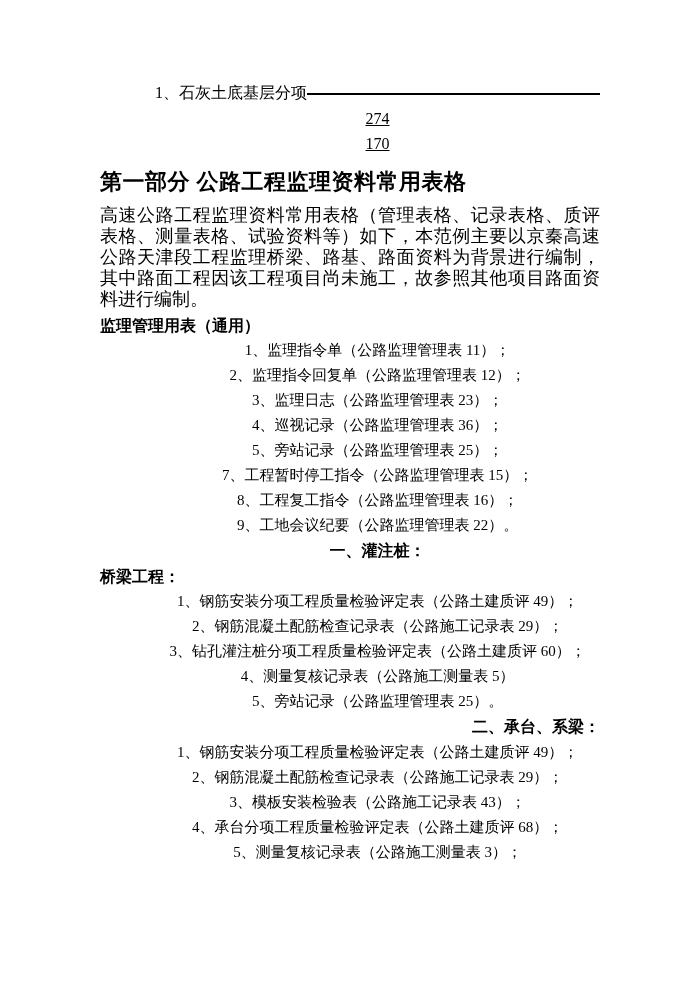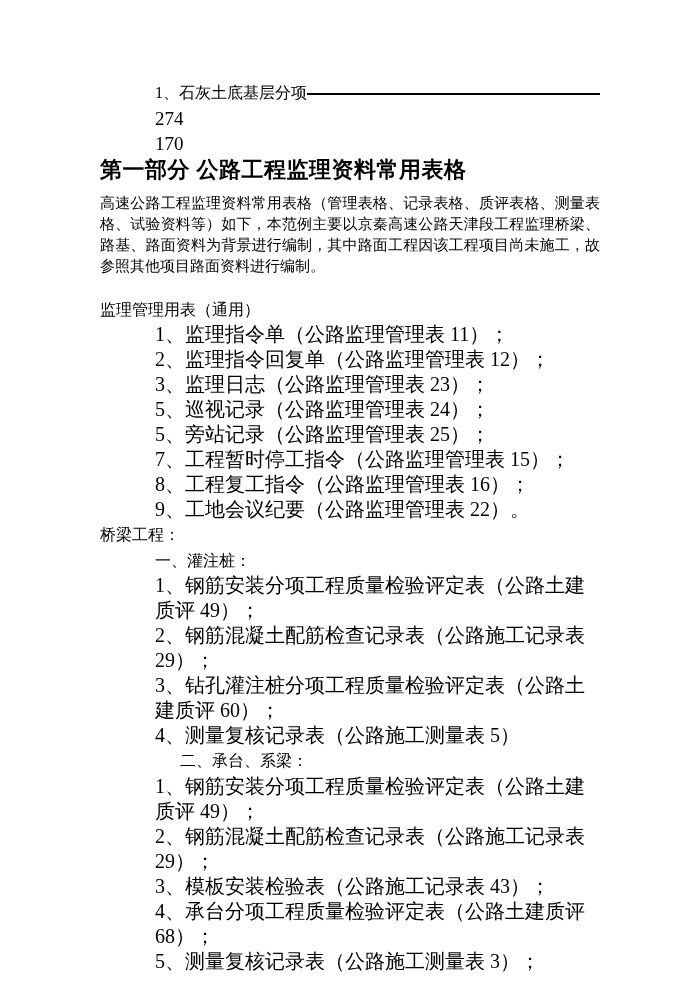--- a/index.html
+++ b/index.html
@@ -27,58 +27,61 @@
     white-space: pre-wrap;
   }
   .toc-title { white-space: pre-wrap; }
   .leader {
     flex: 1;
     height: 2px;
     background: #000000;
     margin-top: 2px;
   }
   .toc-page {
-    font-size: 19px;
+    font-size: 16px;
     line-height: 25.5px;
+    text-decoration: underline;
   }
-  .indent { padding-left: 55px; }
-  .indent-more { padding-left: 80px; }
+  .indent { padding-left: 55px; text-align: center; }
+  .indent-more { padding-left: 80px; text-align: right; }
 
   
   .section-heading {
     font-family: "Liberation Sans", "DejaVu Sans", sans-serif;
     font-weight: bold;
     font-size: 22px;
     line-height: 26px;
+    margin-top: 12px;
     margin-bottom: 10px;
     letter-spacing: 0.5px;
   }
 
   
   .intro {
-    font-size: 15px;
+    font-size: 18px;
     line-height: 21px;
     text-align: justify;
     text-justify: inter-ideograph;
-    margin-bottom: 20px;
+    margin-bottom: 3px;
   }
 
   
   .bold-label {
-    font-weight: normal;
+    font-weight: bold;
     font-size: 16px;
     line-height: 25.5px;
   }
 
   
   .list-item {
-    font-size: 20px;
+    font-size: 15px;
     line-height: 25px;
     padding-left: 55px;
     white-space: pre-wrap;
+    text-align: center;
   }
 </style>
 </head>
 <body>
 
 <div class="page">
 
   <div>
 
     <div class="toc-entry">
@@ -100,35 +103,36 @@
   <div class="section-heading">第一部分 公路工程监理资料常用表格</div>
 
   <div class="intro">高速公路工程监理资料常用表格（管理表格、记录表格、质评表格、测量表格、试验资料等）如下，本范例主要以京秦高速公路天津段工程监理桥梁、路基、路面资料为背景进行编制，其中路面工程因该工程项目尚未施工，故参照其他项目路面资料进行编制。</div>
 
   <div class="bold-label">监理管理用表（通用）</div>
 
   <div>
     <div class="list-item">1、监理指令单（公路监理管理表 11）；</div>
     <div class="list-item">2、监理指令回复单（公路监理管理表 12）；</div>
     <div class="list-item">3、监理日志（公路监理管理表 23）；</div>
-    <div class="list-item">5、巡视记录（公路监理管理表 24）；</div>
+    <div class="list-item">4、巡视记录（公路监理管理表 36）；</div>
     <div class="list-item">5、旁站记录（公路监理管理表 25）；</div>
     <div class="list-item">7、工程暂时停工指令（公路监理管理表 15）；</div>
     <div class="list-item">8、工程复工指令（公路监理管理表 16）；</div>
     <div class="list-item">9、工地会议纪要（公路监理管理表 22）。</div>
   </div>
 
+  <div class="bold-label indent">一、灌注桩：</div>
+
   <div class="bold-label">桥梁工程：</div>
-
-  <div class="bold-label indent">一、灌注桩：</div>
   <div>
     <div class="list-item">1、钢筋安装分项工程质量检验评定表（公路土建质评 49）；</div>
     <div class="list-item">2、钢筋混凝土配筋检查记录表（公路施工记录表 29）；</div>
     <div class="list-item">3、钻孔灌注桩分项工程质量检验评定表（公路土建质评 60）；</div>
     <div class="list-item">4、测量复核记录表（公路施工测量表 5）</div>
+    <div class="list-item">5、旁站记录（公路监理管理表 25）。</div>
   </div>
 
   <div class="bold-label indent-more">二、承台、系梁：</div>
   <div>
     <div class="list-item">1、钢筋安装分项工程质量检验评定表（公路土建质评 49）；</div>
     <div class="list-item">2、钢筋混凝土配筋检查记录表（公路施工记录表 29）；</div>
     <div class="list-item">3、模板安装检验表（公路施工记录表 43）；</div>
     <div class="list-item">4、承台分项工程质量检验评定表（公路土建质评 68）；</div>
     <div class="list-item">5、测量复核记录表（公路施工测量表 3）；</div>
   </div>

